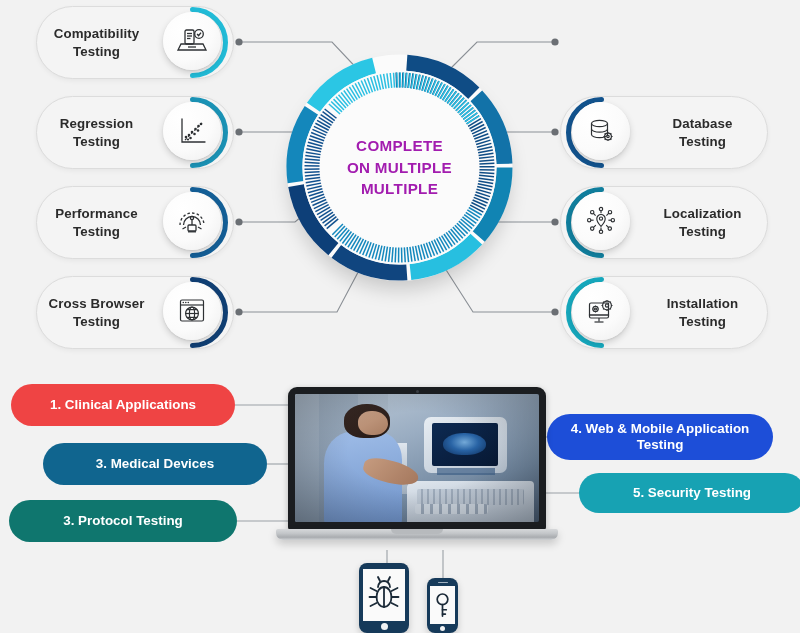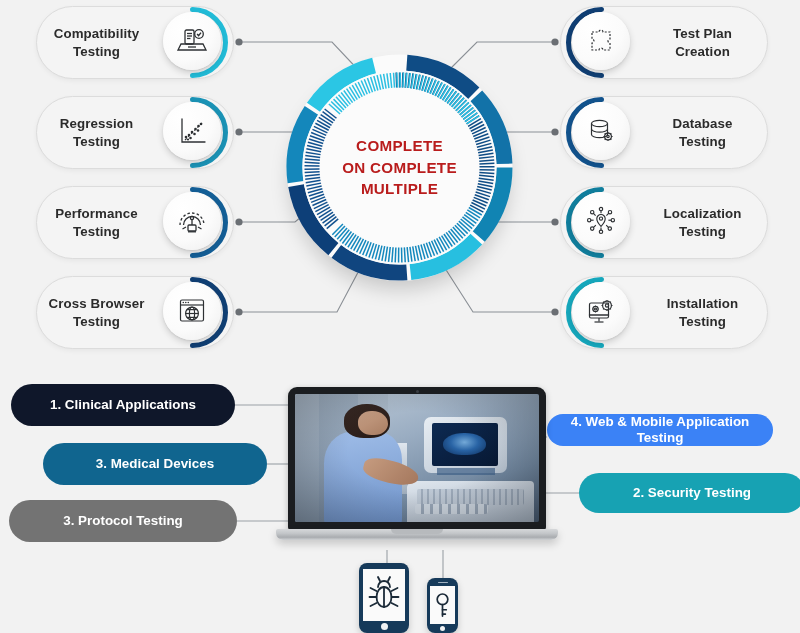--- a/index.html
+++ b/index.html
@@ -63,21 +63,21 @@
   #wheel .wshadow{
     position:absolute;left:6px;top:10px;width:219px;height:219px;
     border-radius:50%;
     box-shadow:0 8px 20px rgba(0,0,0,.18);
   }
   #wheel svg{position:absolute;left:0;top:0;}
   #centerText{
     position:absolute;
     left:0;top:0;width:231px;height:231px;
     display:flex;flex-direction:column;align-items:center;justify-content:center;
-    font-size:15.2px;font-weight:bold;color:#b91c1c;
+    font-size:15.2px;font-weight:bold;color:#a21caf;
     line-height:1.42;letter-spacing:.3px;text-align:center;
   }
 
   
   .bpill{
     position:absolute;
     border-radius:26px;
     display:flex;align-items:center;justify-content:center;
     color:#ffffff;font-weight:bold;font-size:13.4px;
     text-align:center;line-height:1.2;
@@ -264,33 +264,20 @@
           <circle cx="15" cy="17.5" r="6.4"></circle>
           <ellipse cx="15" cy="17.5" rx="2.6" ry="6.4"></ellipse>
           <line x1="8.6" y1="17.5" x2="21.4" y2="17.5"></line>
           <line x1="9.6" y1="13.6" x2="20.4" y2="13.6"></line>
           <line x1="9.6" y1="21.4" x2="20.4" y2="21.4"></line>
         </svg>
       </div>
     </div>
   </div>
 
-  <div class="card right" style="top:6px">
-    <div class="disc">
-      <svg class="ringsvg" width="73" height="73" viewBox="0 0 73 73">
-        <path d="M36.5 69.5 a33 33 0 0 1 0 -66" fill="none" stroke="#103f74" stroke-width="5" stroke-linecap="round"></path>
-      </svg>
-      <div class="knob">
-        <svg width="28" height="28" viewBox="0 0 28 28" fill="none" stroke="#2e3134" stroke-width="1.2" stroke-dasharray="2 1.6">
-          <path d="M5 5 h7 a2 2 0 0 1 4 0 h7 v7 a2 2 0 0 0 0 4 v7 h-7 a2 2 0 0 0 -4 0 h-7 v-7 a2 2 0 0 0 0 -4 z"></path>
-        </svg>
-      </div>
-    </div>
-    <div class="card-label">Test Plan<br>Creation</div>
-  </div>
 
   <div class="card right" style="top:96px">
     <div class="disc">
       <svg class="ringsvg" width="73" height="73" viewBox="0 0 73 73">
         <path d="M36.5 69.5 a33 33 0 0 1 0 -66" fill="none" stroke="#12538e" stroke-width="5" stroke-linecap="round"></path>
       </svg>
       <div class="knob">
         <svg width="30" height="30" viewBox="0 0 30 30" fill="none" stroke="#2e3134" stroke-width="1.2">
           <ellipse cx="13.5" cy="7.5" rx="8" ry="3.2"></ellipse>
           <path d="M5.5 7.5 v11 c0 1.8 3.6 3.2 8 3.2 s8 -1.4 8 -3.2 v-11"></path>
@@ -609,40 +596,40 @@
           <line x1="175.80624808600135" y1="62.93426551650153" x2="187.1136696021266" y2="53.07819030084557" stroke="#2bbfe2" stroke-width="1.5"></line>
           <line x1="177.6209513481091" y1="65.09179229921119" x2="189.26862972587952" y2="55.640253355313284" stroke="#2bbfe2" stroke-width="1.5"></line>
           <line x1="179.35850747676324" y1="67.31192032421116" x2="191.33197762865632" y2="58.27665538500075" stroke="#2bbfe2" stroke-width="1.5"></line>
           <line x1="181.01675862551053" y1="69.5918924458153" x2="193.30115086779375" y2="60.984122279405675" stroke="#2bbfe2" stroke-width="1.5"></line>
           <line x1="182.59364543563393" y1="71.92887719879784" x2="195.17370395481527" y2="63.759291673572434" stroke="#2bbfe2" stroke-width="1.5"></line>
         </g>
       <circle cx="115.5" cy="115.5" r="78" fill="#fbfbfb"></circle>
     </svg>
     <div id="centerText">
         <div>COMPLETE</div>
-        <div>ON COMPLETE</div>
+        <div>ON MULTIPLE</div>
         <div>MULTIPLE</div>
       </div>
   </div>
 
-  <div class="bpill" style="left:4px;top:384px;width:224px;height:42px;background:#0f172a">
+  <div class="bpill" style="left:4px;top:384px;width:224px;height:42px;background:#ef4444">
     <span>1. Clinical Applications</span>
   </div>
   <div class="bpill" style="left:36px;top:443px;width:224px;height:42px;background:#10658f">
     <span>3. Medical Devices</span>
   </div>
-  <div class="bpill" style="left:2px;top:500px;width:228px;height:42px;background:#737373">
+  <div class="bpill" style="left:2px;top:500px;width:228px;height:42px;background:#0f766e">
     <span>3. Protocol Testing</span>
   </div>
 
-  <div class="bpill" style="left:540px;top:414px;width:226px;height:32px;background:#3b82f6">
+  <div class="bpill" style="left:540px;top:414px;width:226px;height:46px;background:#1d4ed8">
     <span>4. Web &amp; Mobile Application Testing</span>
   </div>
   <div class="bpill" style="left:572px;top:473px;width:226px;height:40px;background:#17a2b3">
-    <span>2. Security Testing</span>
+    <span>5. Security Testing</span>
   </div>
 
   <div id="laptop">
     <div class="lid">
       <div class="cam"></div>
       <div class="screen">
         <div class="ph-bg2"></div>
         <div class="ph-wall"></div>
         <div class="ph-wall2"></div>
         <div class="ph-pole"></div>

